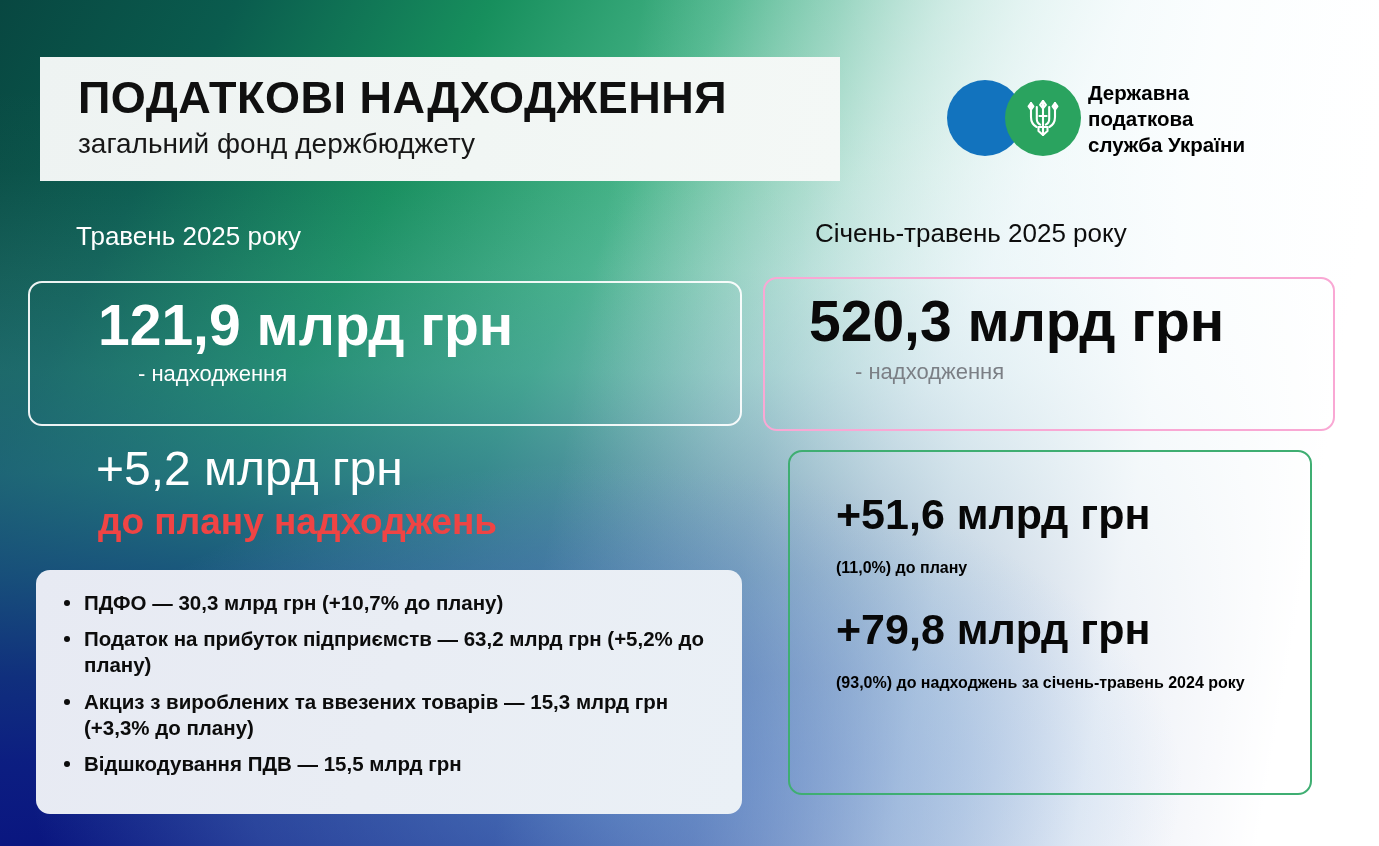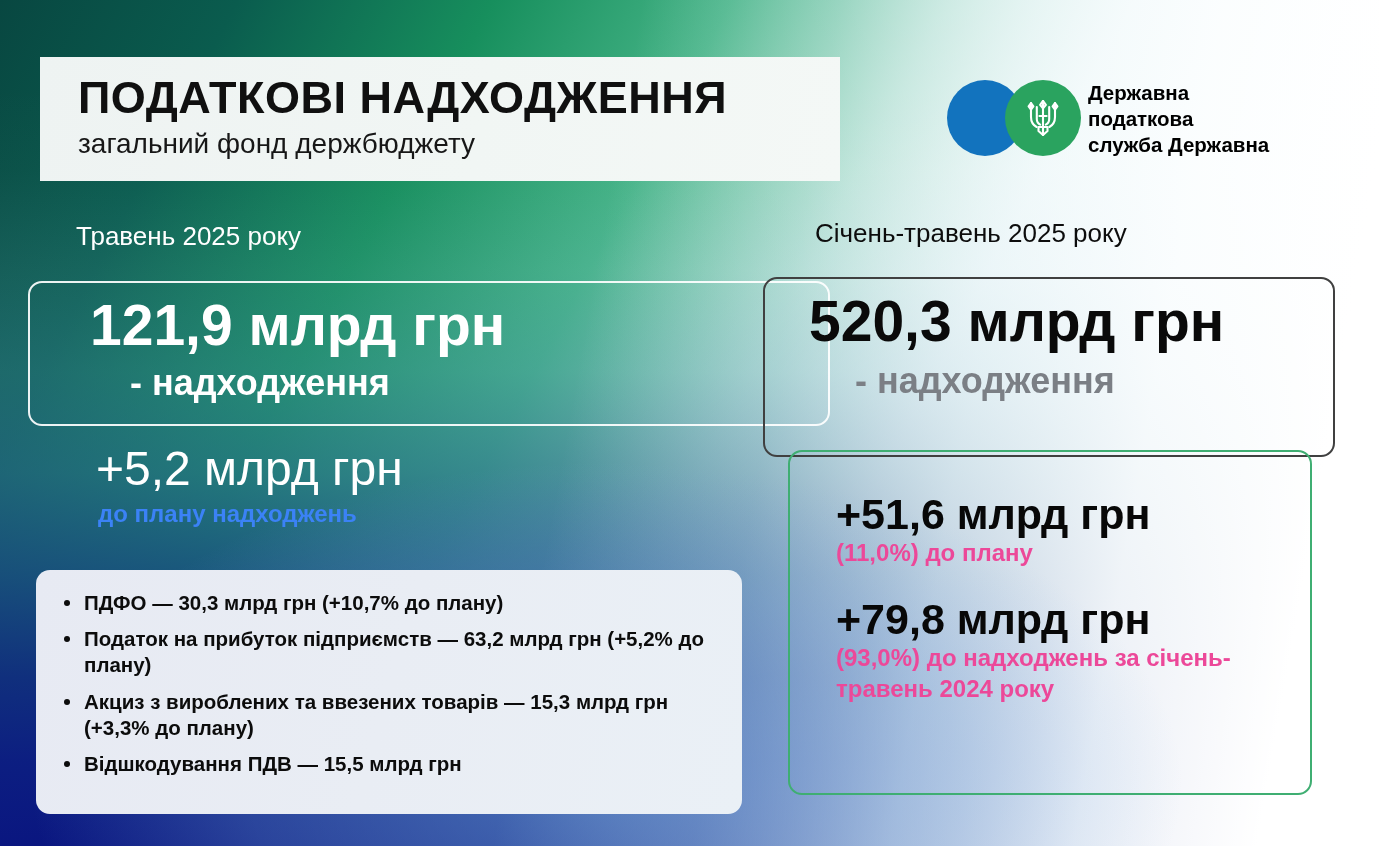--- a/index.html
+++ b/index.html
@@ -171,31 +171,31 @@
 
   
   .card {
     position: absolute;
     box-sizing: border-box;
     border-radius: 14px;
   }
   .card-left-main {
     left: 28px;
     top: 281px;
-    width: 802px;
+    width: 714px;
     height: 145px;
     border: 2px solid rgba(255,255,255,0.92);
-    padding: 12px 0 0 0;
+    padding: 12px 0 0 8px;
   }
   .card-right-main {
     left: 763px;
     top: 277px;
     width: 572px;
-    height: 180px;
-    border: 2px solid #404040;
+    height: 154px;
+    border: 2px solid #f9a8d4;
     padding: 12px 0 0 0;
   }
   .card-right-second {
     left: 788px;
     top: 450px;
     width: 524px;
     height: 345px;
     border: 2px solid #3fae72;
     padding: 38px 0 8px 0;
   }
@@ -203,22 +203,22 @@
   .big-number {
     font-size: 57px;
     font-weight: bold;
     line-height: 1.08;
     white-space: nowrap;
   }
   .big-number.light { color: #ffffff; padding-left: 60px; }
   .big-number.dark  { color: #0a0a0a; padding-left: 44px; }
 
   .sub-label {
-    font-size: 36px;
-    font-weight: bold;
+    font-size: 22px;
+    font-weight: normal;
     line-height: 1.2;
     white-space: nowrap;
   }
   .sub-label.light { color: #ffffff; padding-left: 100px; margin-top: 4px; }
   .sub-label.dark  { color: #7b7f85; padding-left: 90px; margin-top: 6px; }
 
   
   .plan-block {
     position: absolute;
     left: 28px;
@@ -227,23 +227,23 @@
   }
   .plan-amount {
     font-size: 48px;
     font-weight: normal;
     color: #ffffff;
     padding-left: 68px;
     line-height: 1.12;
     white-space: nowrap;
   }
   .plan-caption {
-    font-size: 24px;
-    font-weight: bold;
-    color: #3b82f6;
+    font-size: 37px;
+    font-weight: bold;
+    color: #ef4444;
     padding-left: 70px;
     line-height: 1.2;
     margin-top: 4px;
     white-space: nowrap;
   }
 
   
   .bullet-panel {
     position: absolute;
     left: 36px;
@@ -284,26 +284,26 @@
   .stat-row { margin-bottom: 26px; }
   .stat-amount {
     font-size: 43px;
     font-weight: bold;
     color: #080808;
     padding-left: 46px;
     line-height: 1.12;
     white-space: nowrap;
   }
   .stat-note {
-    font-size: 24px;
-    font-weight: bold;
-    color: #ec4899;
+    font-size: 16px;
+    font-weight: bold;
+    color: #000000;
     padding-left: 46px;
     line-height: 1.28;
-    margin-top: 0;
+    margin-top: 20px;
     max-width: 470px;
   }
 </style>
 </head>
 <body>
 
 <div id="infographic">
 
   <div class="bg-base"></div>
   <div class="bg-blue"></div>
@@ -333,21 +333,21 @@
               <path d="M8 9 L5.6 12.4 L8 15.6 L10.4 12.4 Z"></path>
               <path d="M32 9 L29.6 12.4 L32 15.6 L34.4 12.4 Z"></path>
               <path d="M16.4 22 L23.6 22"></path>
             </g>
           </svg>
         </div>
       </div>
       <div class="logo-text">
         <div>Державна</div>
         <div>податкова</div>
-        <div>служба Державна</div>
+        <div>служба України</div>
       </div>
     </div>
 
     <div class="caption caption-left">Травень 2025 року</div>
 
     <div class="card card-left-main">
       <div class="big-number light">121,9 млрд грн</div>
       <div class="sub-label light">- надходження</div>
     </div>
 

